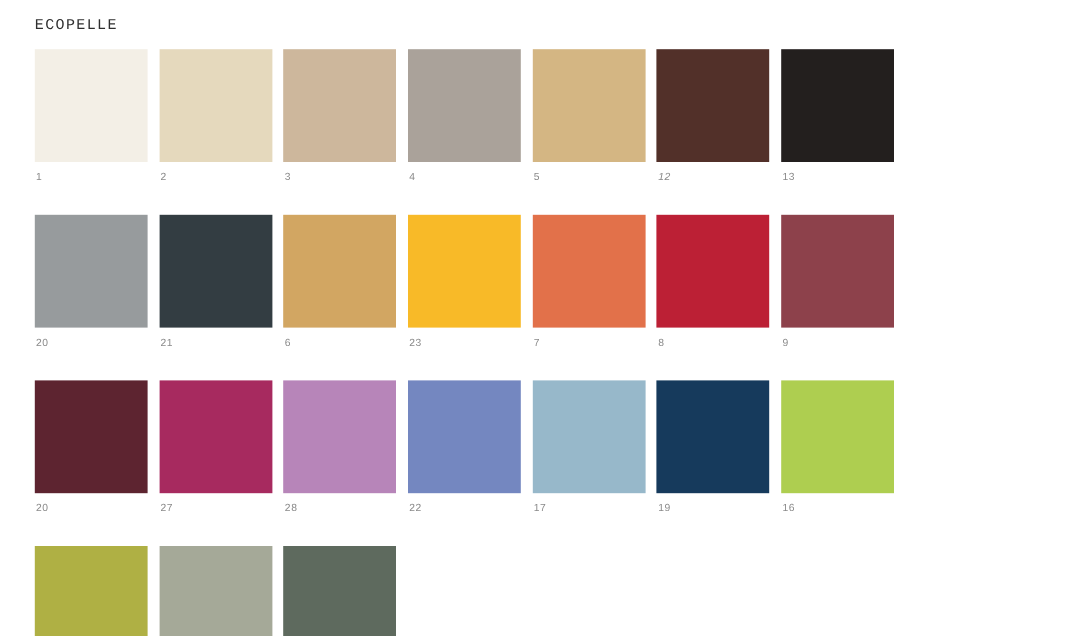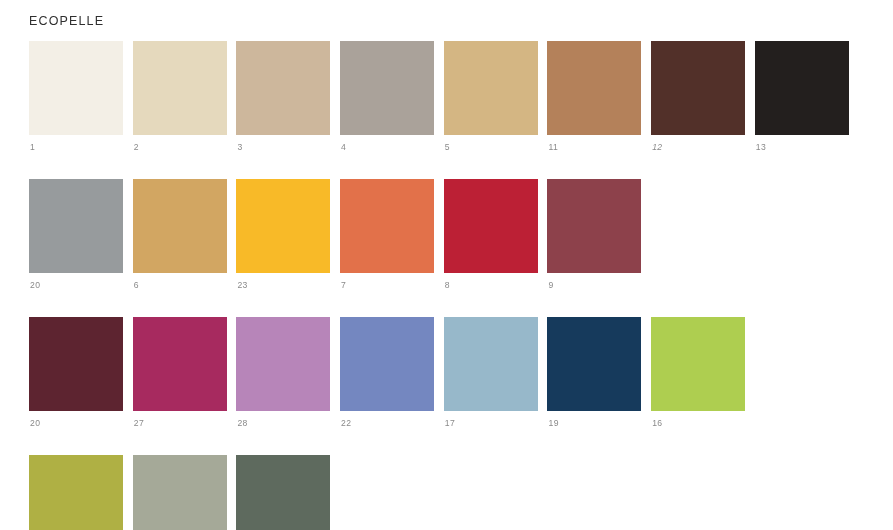--- a/index.html
+++ b/index.html
@@ -22,21 +22,21 @@
     box-sizing: border-box;
   }
   .palette-title {
     position: absolute;
     left: 29px;
     top: 14px;
     font-size: 12.5px;
     line-height: 14px;
     letter-spacing: 1.15px;
     color: #2f2f2f;
-    font-family: Liberation Sans, sans-serif;
+    font-family: Liberation Mono, monospace;
     font-weight: 400;
     white-space: nowrap;
   }
   .swatch-grid {
     position: absolute;
     left: 29px;
     top: 41px;
     width: 818px;
   }
   .swatch-row {
@@ -98,36 +98,36 @@
         </div>
         <div class="swatch-cell">
           <div class="swatch-chip" style="background-color: rgb(170, 162, 154);"></div>
           <div class="swatch-label" style="color: rgb(138, 138, 138);">4</div>
         </div>
         <div class="swatch-cell">
           <div class="swatch-chip" style="background-color: rgb(212, 182, 131);"></div>
           <div class="swatch-label" style="color: rgb(138, 138, 138);">5</div>
         </div>
         <div class="swatch-cell">
-          <div class="swatch-chip" style="background-color: rgb(180, 129, 90);"></div>
-          <div class="swatch-label" style="color: rgb(138, 138, 138);">11</div>
-        </div>
-        <div class="swatch-cell">
           <div class="swatch-chip" style="background-color: rgb(82, 48, 41);"></div>
           <div class="swatch-label" style="color: rgb(138, 138, 138); font-style: italic;">12</div>
         </div>
         <div class="swatch-cell">
           <div class="swatch-chip" style="background-color: rgb(35, 31, 30);"></div>
           <div class="swatch-label" style="color: rgb(138, 138, 138);">13</div>
         </div>
       </div>
       <div class="swatch-row">
         <div class="swatch-cell">
           <div class="swatch-chip" style="background-color: rgb(151, 155, 157);"></div>
           <div class="swatch-label" style="color: rgb(138, 138, 138);">20</div>
+        </div>
+        <div class="swatch-cell">
+          <div class="swatch-chip" style="background-color: rgb(51, 61, 66);"></div>
+          <div class="swatch-label" style="color: rgb(138, 138, 138);">21</div>
         </div>
         <div class="swatch-cell">
           <div class="swatch-chip" style="background-color: rgb(210, 166, 98);"></div>
           <div class="swatch-label" style="color: rgb(138, 138, 138);">6</div>
         </div>
         <div class="swatch-cell">
           <div class="swatch-chip" style="background-color: rgb(248, 186, 40);"></div>
           <div class="swatch-label" style="color: rgb(138, 138, 138);">23</div>
         </div>
         <div class="swatch-cell">

